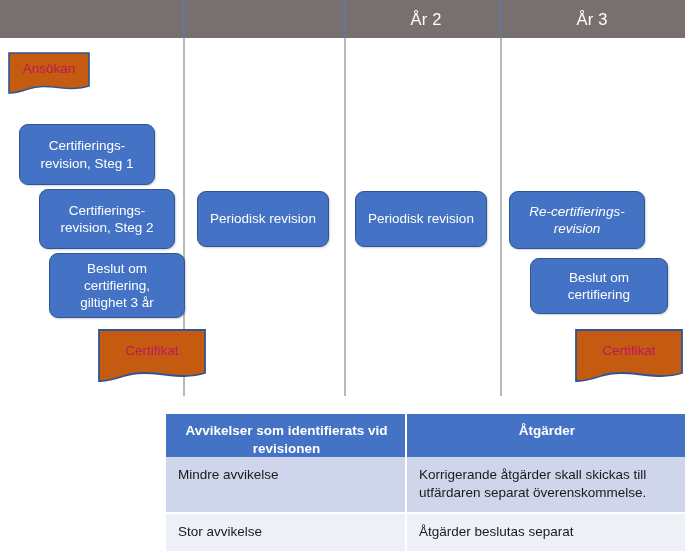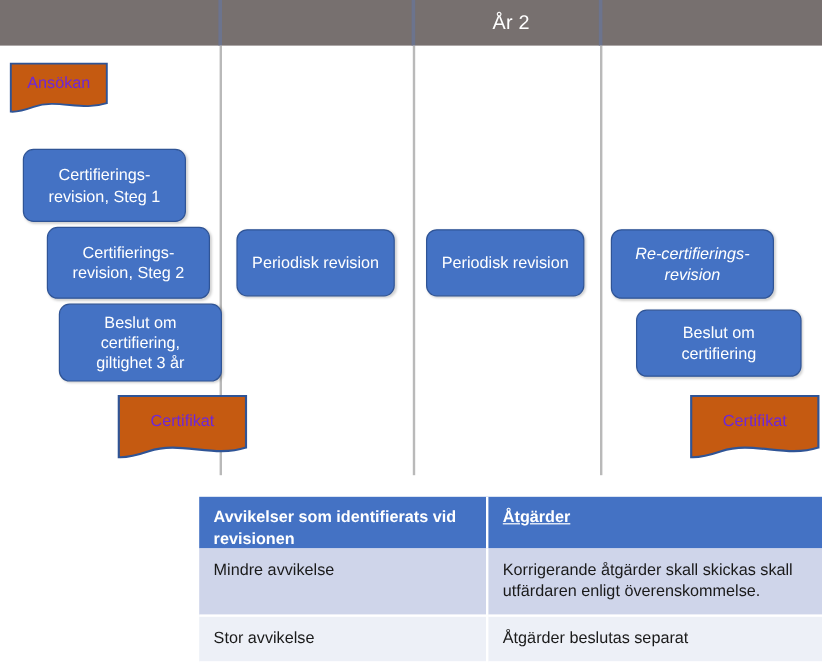--- a/index.html
+++ b/index.html
@@ -83,21 +83,21 @@
   }
   .docshape .doclabel {
     position: absolute;
     left: 0;
     right: 0;
     top: 0;
     height: 76%;
     display: flex;
     align-items: center;
     justify-content: center;
-    color: #6d28d9;
+    color: #be185d;
     font-size: 13.5px;
     text-align: center;
     pointer-events: none;
   }
 
   
   .tbl {
     position: absolute;
     left: 166px;
     top: 414px;
@@ -105,27 +105,27 @@
     border-collapse: collapse;
     table-layout: fixed;
     font-size: 13.5px;
   }
   .tbl col.c1 { width: 240px; }
   .tbl col.c2 { width: 279px; }
   .tbl th {
     background: #4472C4;
     color: #ffffff;
     font-weight: bold;
-    text-align: left;
+    text-align: center;
     vertical-align: top;
     padding: 8px 10px 0 12px;
     line-height: 1.3;
     border-right: 2px solid #ffffff;
   }
-  .tbl th:last-child { border-right: none; text-decoration: underline; }
+  .tbl th:last-child { border-right: none; }
   .tbl td {
     vertical-align: top;
     text-align: left;
     padding: 9px 10px 10px 12px;
     line-height: 1.32;
     color: #1a1a1a;
     border-right: 2px solid #ffffff;
     border-bottom: 2px solid #ffffff;
   }
   .tbl td:last-child { border-right: none; }
@@ -137,20 +137,21 @@
 
 <div id="canvas">
 
   <div class="header-band"></div>
 
   <div class="header-sep" style="left:182px;"></div>
   <div class="header-sep" style="left:343px;"></div>
   <div class="header-sep" style="left:499px;"></div>
 
   <div class="header-cell" style="left:348px; width:156px;">År 2</div>
+  <div class="header-cell" style="left:499px; width:186px;">År 3</div>
 
   <div class="col-line" style="left:183px; top:38px; height:358px;"></div>
   <div class="col-line" style="left:344px; top:38px; height:358px;"></div>
   <div class="col-line" style="left:500px; top:38px; height:358px;"></div>
 
   <div class="docshape" style="left:8px; top:52px; width:82px; height:44px;">
     <svg viewBox="0 0 82 44" preserveAspectRatio="none">
       <path d="M1,1 L81,1 L81,34 C60,41 40,30 20,37 C13,39.5 7,41.5 1,41 Z" fill="#C55A11" stroke="#2F5496" stroke-width="1.6"></path>
     </svg>
     <div class="doclabel">Ansökan</div>
@@ -205,21 +206,21 @@
       </colgroup>
     <thead>
       <tr>
         <th>Avvikelser som identifierats vid revisionen</th>
         <th>Åtgärder</th>
       </tr>
     </thead>
     <tbody>
       <tr class="row-a">
         <td>Mindre avvikelse</td>
-        <td>Korrigerande åtgärder skall skickas skall utfärdaren enligt överenskommelse.</td>
+        <td>Korrigerande åtgärder skall skickas till utfärdaren separat överenskommelse.</td>
       </tr>
       <tr class="row-b">
         <td>Stor avvikelse</td>
         <td>Åtgärder beslutas separat</td>
       </tr>
     </tbody>
   </table>
 
 </div>
 

